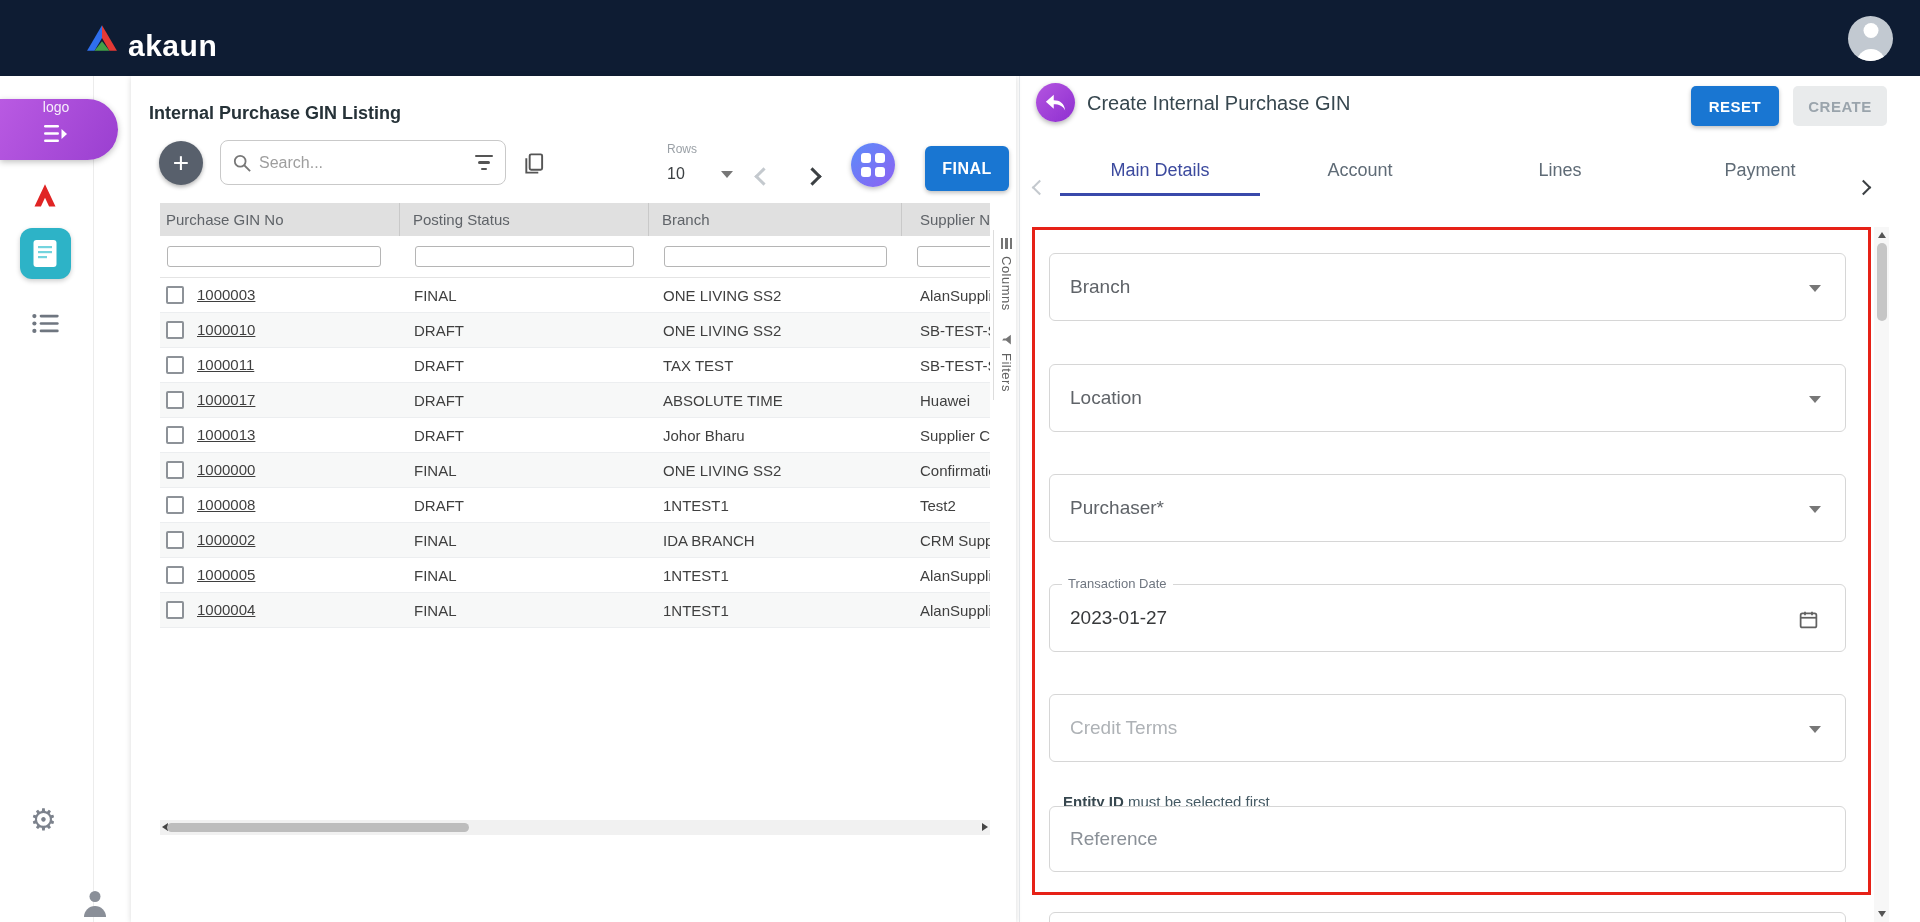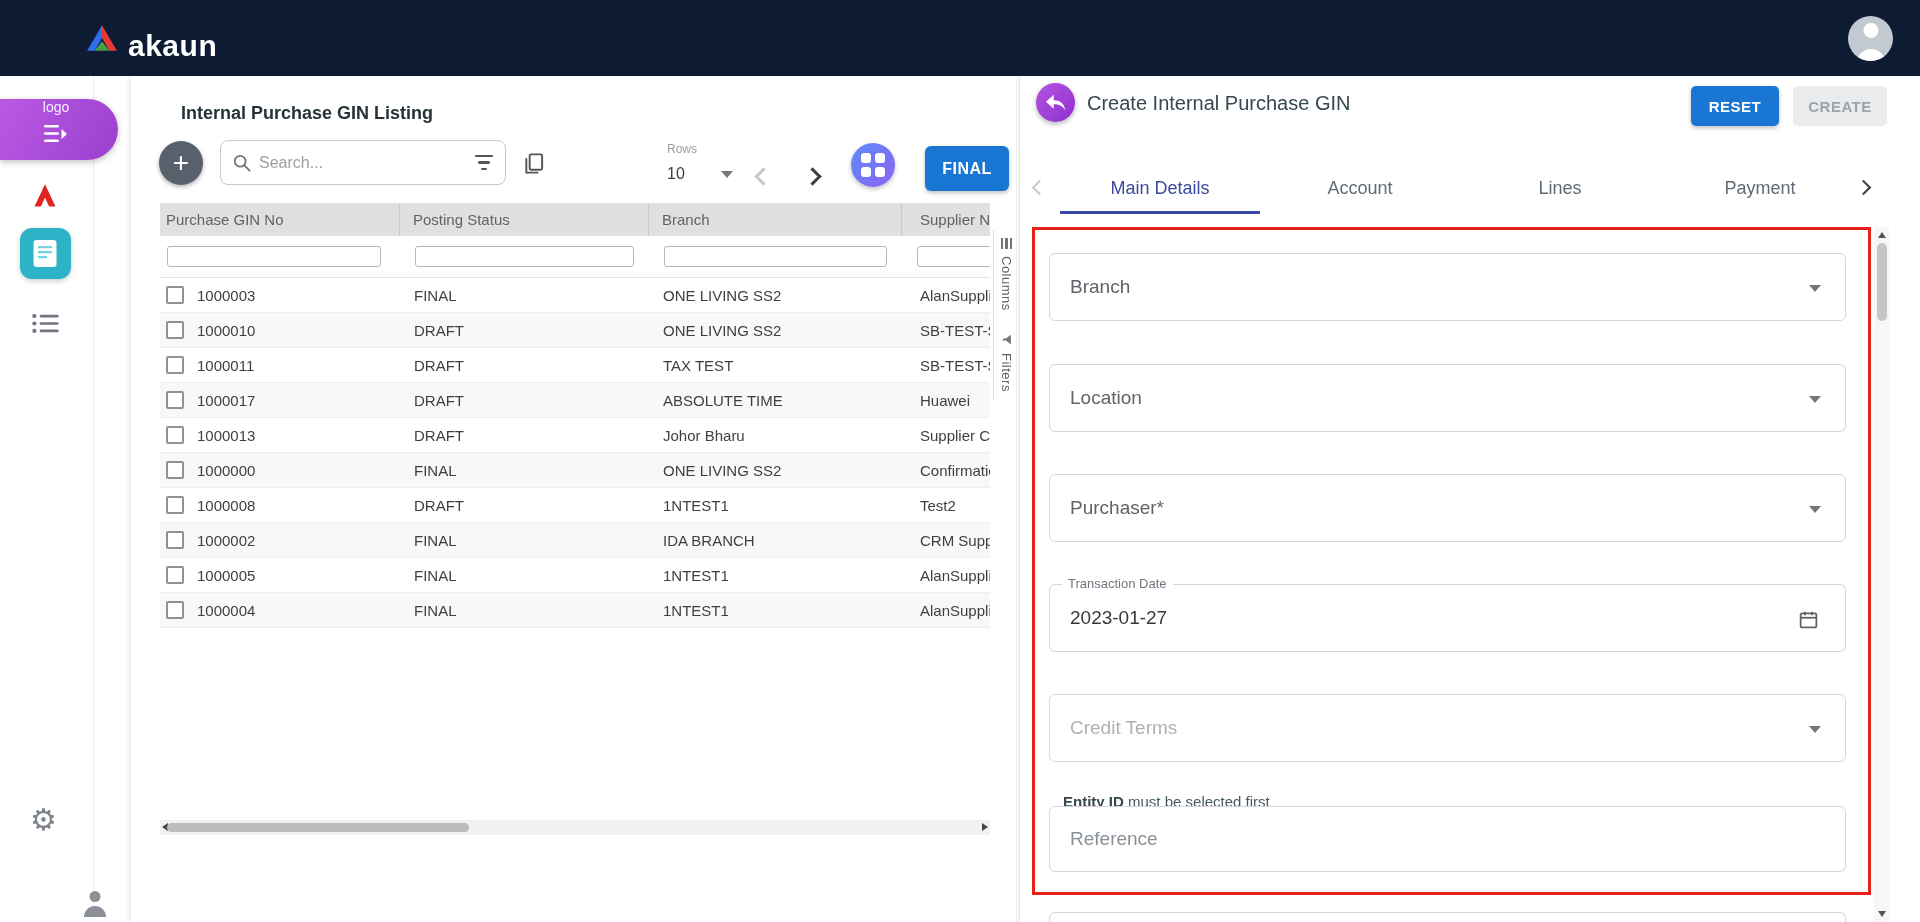--- a/index.html
+++ b/index.html
@@ -30,21 +30,21 @@
   .list-icon-wrap { left:32px; top:314px; cursor:pointer; }
   .gear { left:30px; top:802px; font-size:30px; color:#7c828c; cursor:pointer; font-family:"DejaVu Sans",sans-serif; }
   .side-person { left:33px; top:872px; width:26px; height:26px; cursor:pointer; }
   .side-person i { background:#8a8f98; }
   .side-person .head { top:0; width:11px; height:11px; }
   .side-person .body { bottom:0; width:22px; height:11px; }
 
   
   .card { left:131px; top:76px; width:885px; height:846px; background:#fff; box-shadow:0 1px 6px rgba(0,0,0,.15); }
   .gutter { left:1019px; top:76px; width:1px; height:846px; background:#e3e6e9; }
-  .listing-title { left:149px; top:103px; font-size:18px; font-weight:700; color:#263238;margin-left:32px; }
+  .listing-title { left:149px; top:103px; font-size:18px; font-weight:700; color:#263238; }
 
   .add-btn { left:159px; top:141px; width:44px; height:44px; border-radius:50%; background:#58606c; color:#fff;
     font-size:28px; display:flex; align-items:center; justify-content:center; border:none; cursor:pointer;
     box-shadow:0 2px 4px rgba(0,0,0,.3); line-height:1; }
   .search-box { left:220px; top:140px; width:286px; height:45px; border:1px solid #c9c9c9; border-radius:8px;
     background:#fff; display:flex; align-items:center; padding:0 12px; gap:8px; }
   .search-box input { flex:1; border:none; outline:none; font-size:16px; color:#333; background:transparent; }
   .search-box input::placeholder { color:#9e9e9e; }
   .filter-list { display:flex; flex-direction:column; gap:4px; align-items:center; cursor:pointer; }
   .filter-list span { display:block; height:2.5px; background:#555; border-radius:2px; }
@@ -76,21 +76,21 @@
   .thead > div.h0 { padding-left:6px; } .thead > div.h3 { padding-left:18px; border-right:none; }
   .frow { display:grid; grid-template-columns:240px 249px 253px 240px; height:42px; align-items:center;
     background:#fff; border-bottom:1px solid #e4e4e4; }
   .frow input { height:21px; border:1px solid #b5b5b5; border-radius:3px; margin-left:15px; width:calc(100% - 30px);
     outline:none; font-size:13px; padding:0 4px; }
   .frow input.f0 { margin-left:7px; width:214px; }
   .trow { display:grid; grid-template-columns:240px 249px 253px 240px; height:35px; align-items:center;
     font-size:15px; color:#3f3f3f; border-bottom:1px solid #eceef0; background:#fff; }
   .trow.alt { background:#f7f8f8; }
   .cell { padding-left:14px; white-space:nowrap; overflow:hidden; }
-  .cell.c0 { padding-left:6px; display:flex; align-items:flex-end; gap:13px; }
+  .cell.c0 { padding-left:6px; display:flex; align-items:flex-start; gap:13px;text-decoration:underline; }
   .cell.c3 { padding-left:18px; }
   .cb { width:18px; height:18px; border:2px solid #8d9298; border-radius:2px; background:#fff; display:inline-block; cursor:pointer; flex:0 0 auto; }
 
   
   .hscroll { left:160px; top:820px; width:830px; height:15px; background:#f1f1f1; }
   .hthumb { position:absolute; left:7px; top:3px; width:302px; height:9px; background:#bdbdbd; border-radius:5px; cursor:pointer; }
   .harrow { position:absolute; top:3px; width:0; height:0; border-top:4.5px solid transparent; border-bottom:4.5px solid transparent; }
   .harrow.l { left:2px; border-right:6px solid #444; }
   .harrow.r { right:2px; border-left:6px solid #444; }
 
@@ -105,21 +105,21 @@
   
   .panel-back { left:1036px; top:83px; width:39px; height:39px; border-radius:50%; border:none; cursor:pointer;
     background:linear-gradient(135deg,#b455e0,#8e2fd0); display:flex; align-items:center; justify-content:center;
     box-shadow:0 2px 5px rgba(0,0,0,.3); }
   .panel-title { left:1087px; top:92px; font-size:20px; color:#37474f; font-weight:500; }
   .reset-btn { left:1691px; top:86px; width:88px; height:40px; background:#1976d2; color:#fff; border:none;
     border-radius:5px; font-size:15px; font-weight:700; letter-spacing:.5px; cursor:pointer; box-shadow:0 2px 4px rgba(0,0,0,.25); }
   .create-btn { left:1793px; top:86px; width:94px; height:40px; background:#e9ebec; color:#9aa4ac; border:none;
     border-radius:5px; font-size:15px; font-weight:700; letter-spacing:.5px; cursor:default; }
 
-  .tabs-row { left:1060px; top:163px; width:800px; height:51px; display:flex; }
+  .tabs-row { left:1060px; top:145px; width:800px; height:51px; display:flex; }
   .tab { flex:1; display:flex; align-items:center; justify-content:center; font-size:18px; color:#5f6b76;
     cursor:pointer; position:relative; }
   .tab.active { color:#3c4a9e; font-weight:500; }
   .tab.active::after { content:""; position:absolute; left:0; right:0; bottom:0; height:3px; background:#3949ab; }
   .tabs-prev { left:1034px; top:181px; background:none; border:none; cursor:default; }
   .tabs-next { left:1858px; top:181px; background:none; border:none; cursor:pointer; }
   .chev.sm { width:11px; height:11px; border-width:2.5px; }
 
   .red-box { left:1032px; top:227px; width:839px; height:668px; border:3px solid #e62117; }
 

